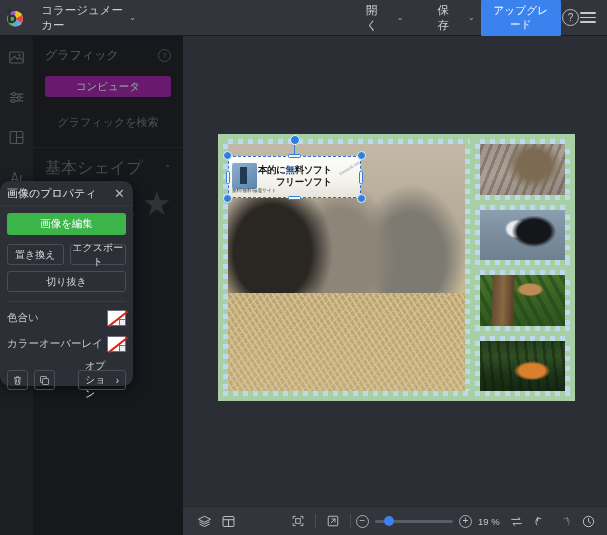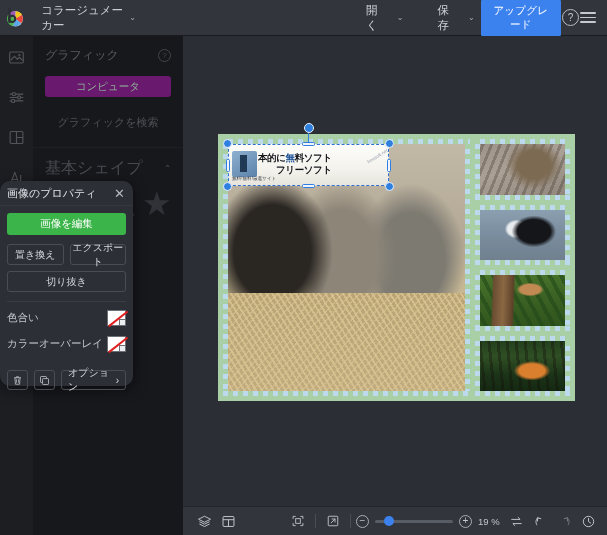--- a/index.html
+++ b/index.html
@@ -166,21 +166,21 @@
     padding: 0 7px; margin-top: 8px;
   }
   .foot-ico {
     width: 21px; height: 20px; border: 1px solid #4a4d55; border-radius: 3px;
     display: flex; align-items: center; justify-content: center;
     cursor: pointer; color: #ccced3;
   }
   .foot-options {
     flex: 1; height: 20px; border: 1px solid #4a4d55; border-radius: 3px;
     display: flex; align-items: center; justify-content: space-between;
-    padding: 0 6px; font-size: 10px; color: #d4d7dc; cursor: pointer;
+    padding: 0 6px; font-size: 10px; color: #d4d7dc; cursor: pointer; margin-left: 17px;
   }
 
   
   .canvas {
     position: absolute; left: 183px; top: 36px;
     width: 424px; height: 470px;
     background: #2b2e34;
   }
   .collage {
     position: absolute; left: 35px; top: 98px;
@@ -243,22 +243,22 @@
   }
   .ph-tiger {
     background:
       radial-gradient(ellipse 26% 22% at 60% 58%, #d97f2e 0 52%, rgba(217,127,46,0) 74%),
       repeating-linear-gradient(84deg, rgba(20,14,8,.35) 0 3px, rgba(0,0,0,0) 3px 9px),
       linear-gradient(180deg, #203a1c 0%, #2f4f24 34%, #1b3318 66%, #12250f 100%);
   }
 
   
   .sel-el {
-    position: absolute; left: 5px; top: 5px;
-    width: 161px; height: 42px; z-index: 20;
+    position: absolute; left: 5px; top: 17px;
+    width: 133px; height: 42px; z-index: 20;
   }
   .sel-img {
     position: absolute; inset: 0;
     background: linear-gradient(180deg, #fdfdfb 0%, #f3f2ec 62%, #e6e4db 100%);
     overflow: hidden;
   }
   .sel-logo {
     position: absolute; left: 4px; top: 7px; width: 25px; height: 26px;
     background: linear-gradient(145deg, #8fb0cf, #5b82ab);
     border-radius: 2px;

